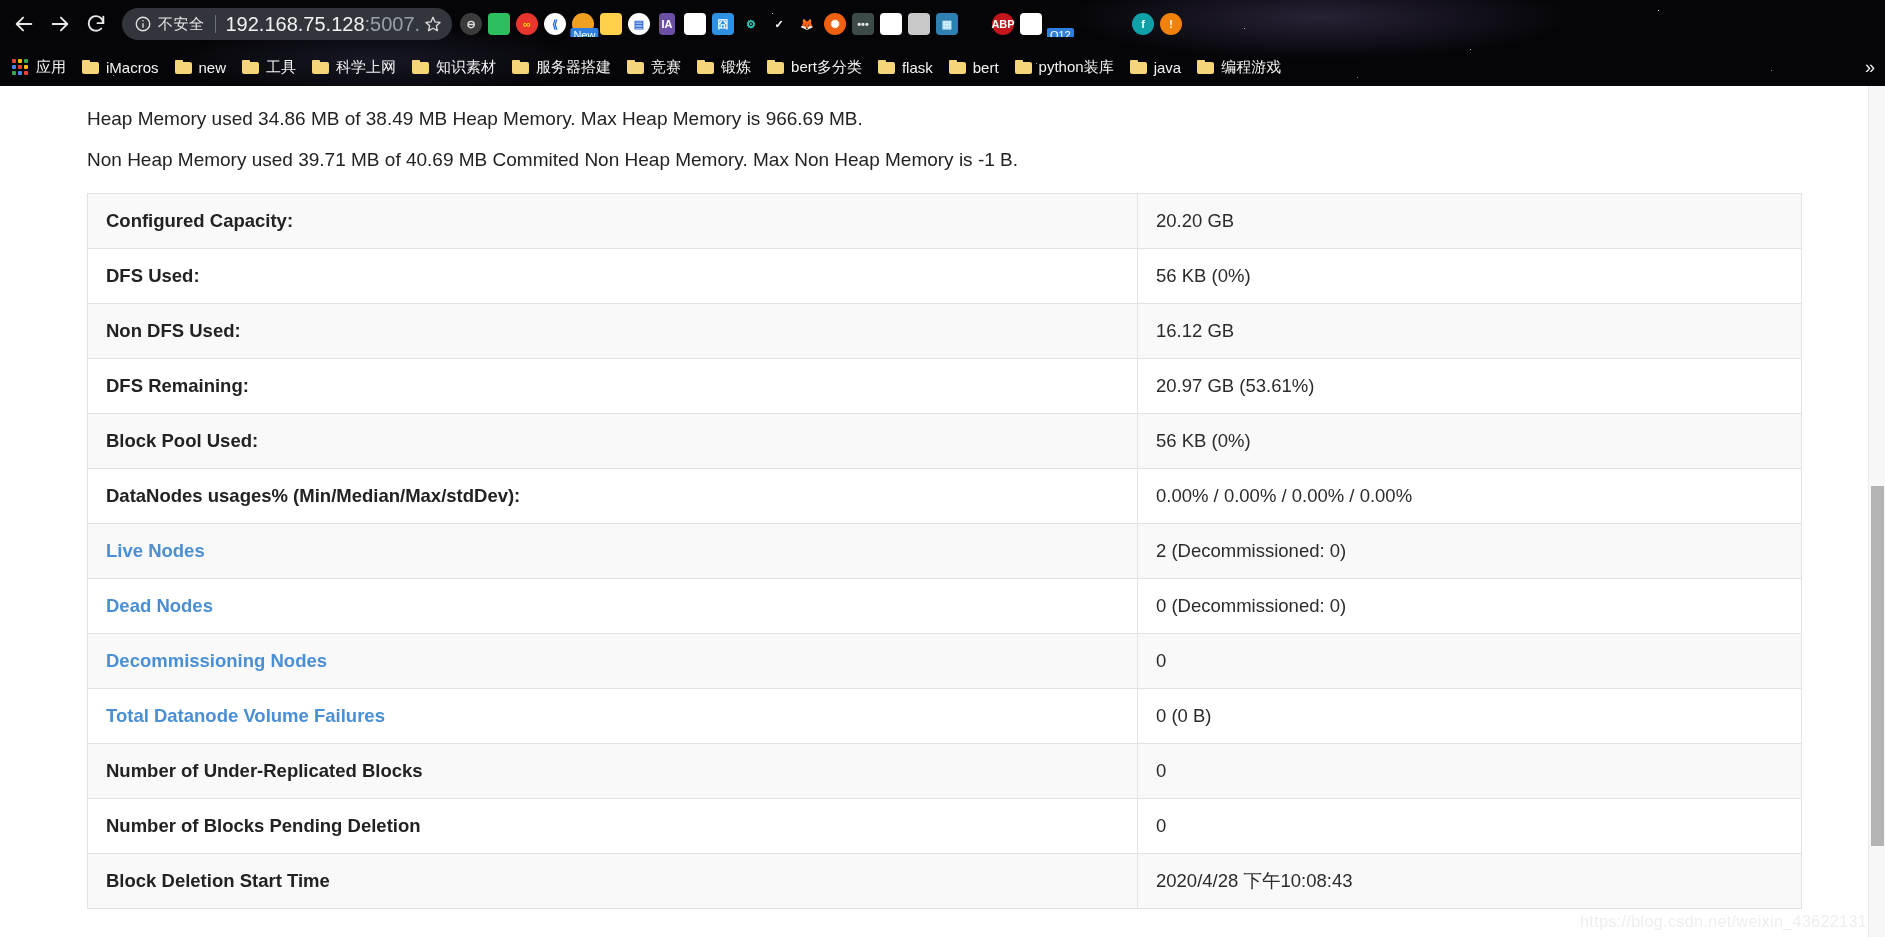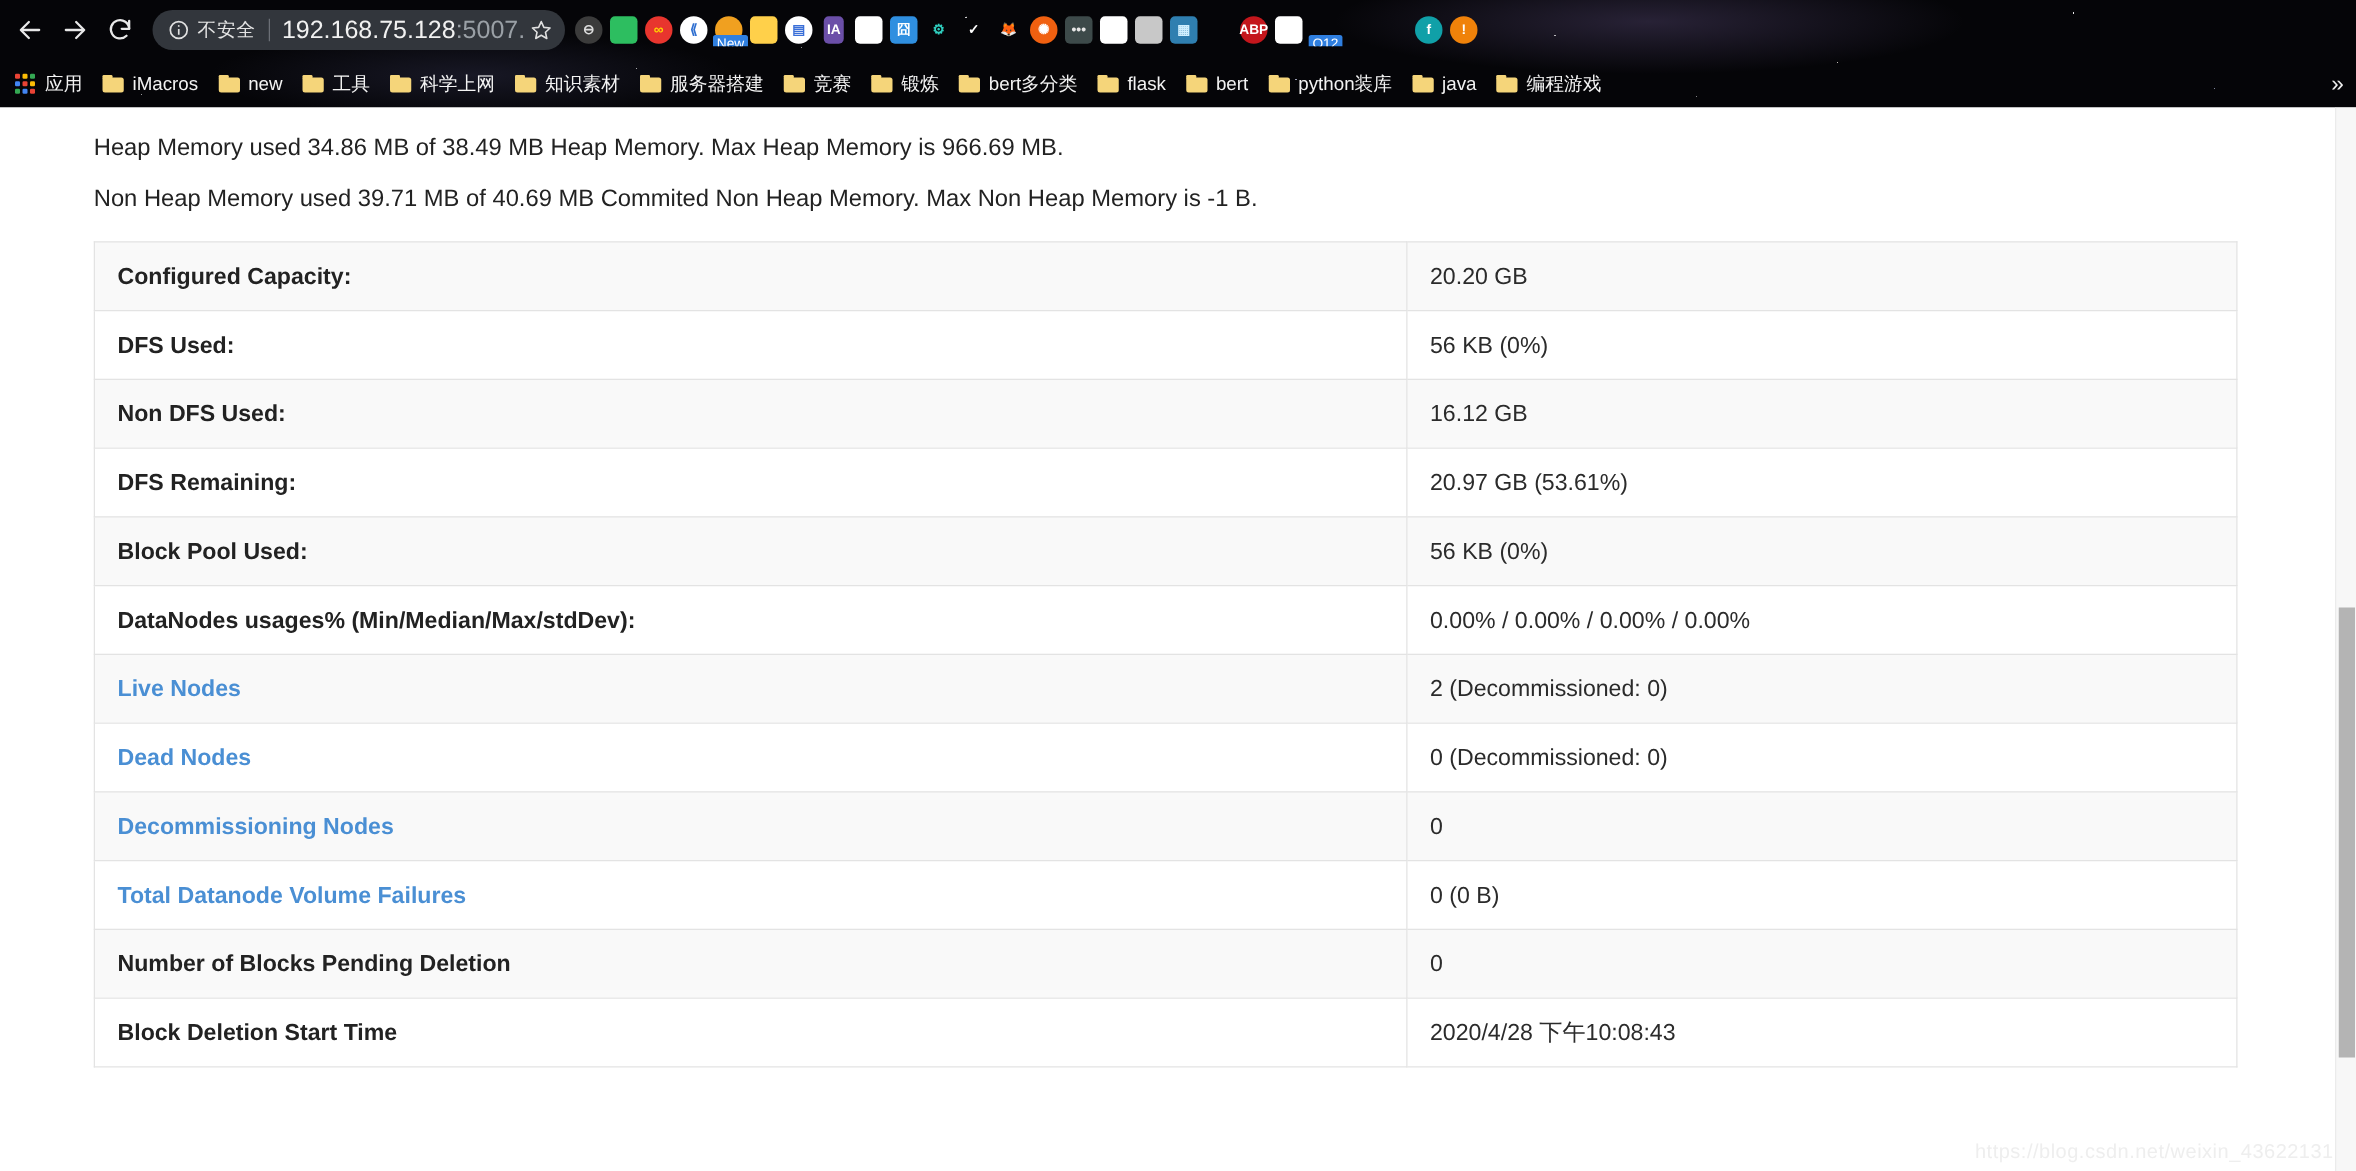--- a/index.html
+++ b/index.html
@@ -182,20 +182,21 @@
     cursor: pointer;
   }
 
   
   .page-area {
     position: relative;
     width: 1885px;
     height: 851px;
     background: #fff;
     overflow: hidden;
+    padding-left: 12px;
   }
   .page-inner {
     padding: 18px 0 0 0;
   }
   .mem-line {
     font-size: 19px;
     color: #222;
     line-height: 1.55;
     margin: 0 0 12px 0;
     padding-left: 75px;
@@ -514,20 +515,24 @@
           </tr>
           <tr>
             <td class="k"><a href="#">Decommissioning Nodes</a></td>
             <td class="v"><span>0</span></td>
           </tr>
           <tr>
             <td class="k"><a href="#">Total Datanode Volume Failures</a></td>
             <td class="v"><span>0 (0 B)</span></td>
           </tr>
           <tr>
+            <td class="k"><span>Number of Under-Replicated Blocks</span></td>
+            <td class="v"><span>0</span></td>
+          </tr>
+          <tr>
             <td class="k"><span>Number of Blocks Pending Deletion</span></td>
             <td class="v"><span>0</span></td>
           </tr>
           <tr>
             <td class="k"><span>Block Deletion Start Time</span></td>
             <td class="v"><span>2020/4/28 下午10:08:43</span></td>
           </tr>
         </tbody>
     </table>
   </div>

